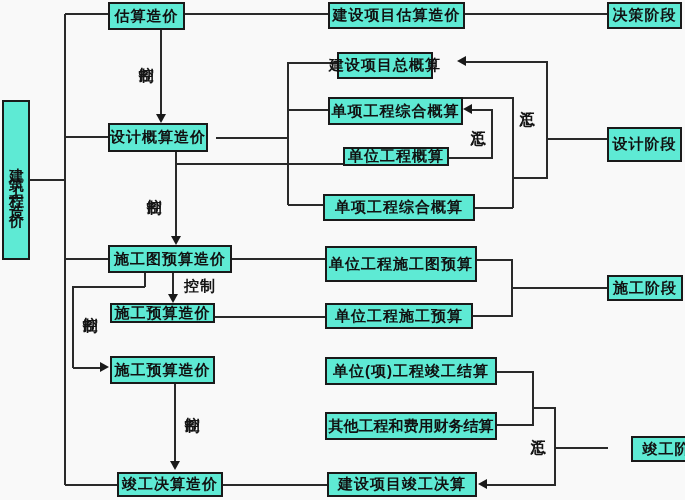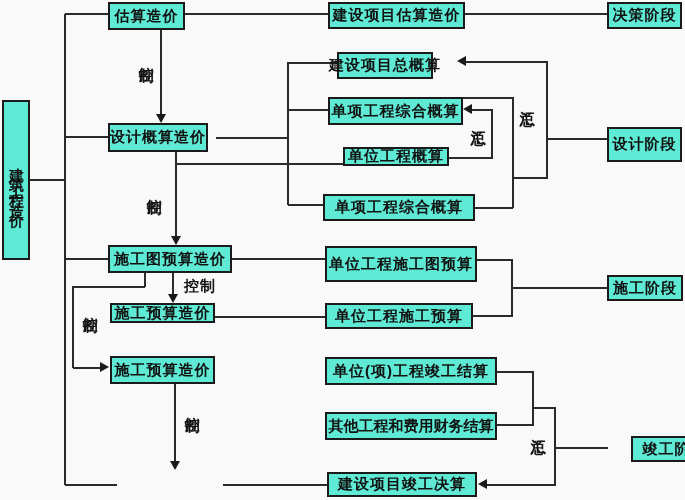--- a/index.html
+++ b/index.html
@@ -110,20 +110,21 @@
   <div class="box" style="left:325px;top:246px;width:152px;height:36px">单位工程施工图预算</div>
   <div class="box" style="left:110px;top:303px;width:105px;height:20px">施工预算造价</div>
   <div class="box" style="left:325px;top:303px;width:148px;height:26px">单位工程施工预算</div>
   <div class="box" style="left:607px;top:275px;width:76px;height:26px">施工阶段</div>
 
   <div class="box" style="left:110px;top:356px;width:105px;height:28px">施工预算造价</div>
   <div class="box" style="left:325px;top:357px;width:172px;height:28px">单位(项)工程竣工结算</div>
   <div class="box" style="left:325px;top:412px;width:172px;height:28px;letter-spacing:0">其他工程和费用财务结算</div>
   <div class="box" style="left:631px;top:436px;width:87px;height:26px">竣工阶段</div>
 
+  <div class="box" style="left:117px;top:472px;width:106px;height:25px">竣工决算造价</div>
   <div class="box" style="left:327px;top:472px;width:150px;height:25px">建设项目竣工决算</div>
 
   <div class="lbl vlbl" style="left:138px;top:55px">控制</div>
   <div class="lbl vlbl" style="left:146px;top:187px">控制</div>
   <div class="lbl" style="left:184px;top:277px">控制</div>
   <div class="lbl vlbl" style="left:82px;top:305px">控制</div>
   <div class="lbl vlbl" style="left:184px;top:405px">控制</div>
 
   <div class="lbl vlbl" style="left:470px;top:118px">汇总</div>
   <div class="lbl vlbl" style="left:519px;top:99px">汇总</div>

